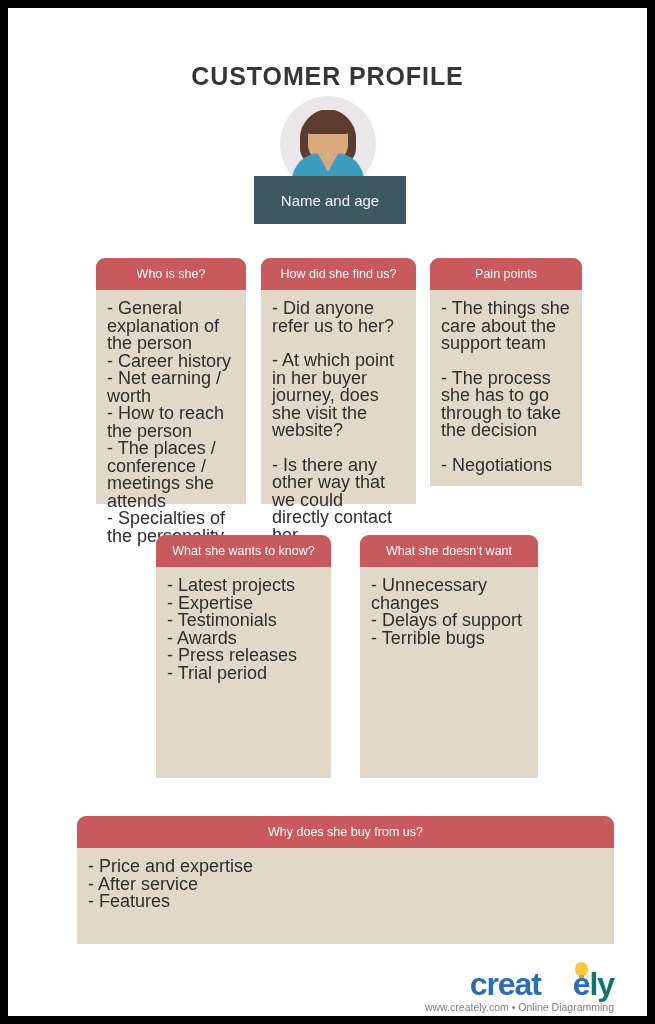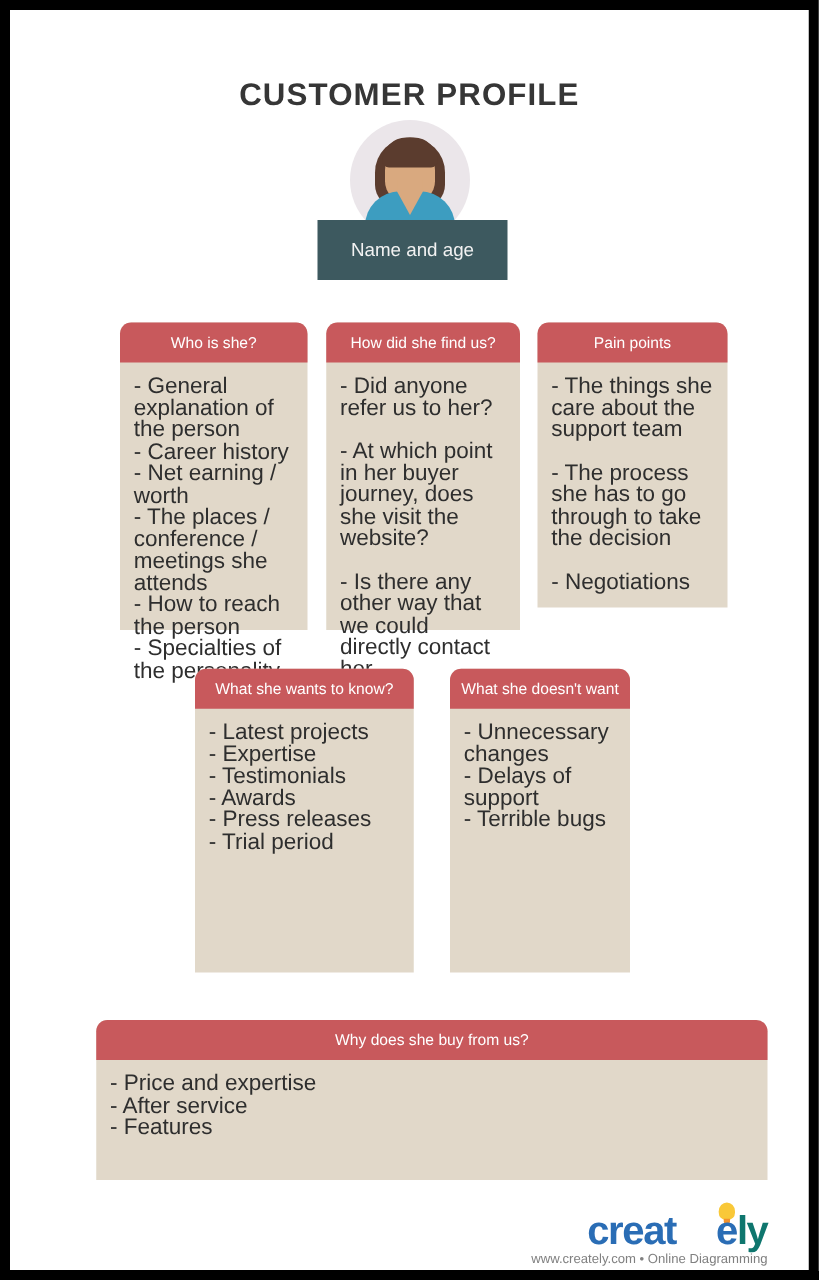--- a/index.html
+++ b/index.html
@@ -158,21 +158,21 @@
   .card-body .line { white-space: pre-wrap; }
   .card-body .gap { height: 17px; }
 
   
   .card-r1c1 { left: 88px;  top: 250px; width: 150px; height: 246px; }
   .card-r1c2 { left: 253px; top: 250px; width: 155px; height: 246px; }
   .card-r1c3 { left: 422px; top: 250px; width: 152px; height: 228px; }
 
   
   .card-r2c1 { left: 148px; top: 527px; width: 175px; height: 243px; }
-  .card-r2c2 { left: 352px; top: 527px; width: 144px; height: 243px; }
+  .card-r2c2 { left: 352px; top: 527px; width: 178px; height: 243px; }
 
   
   .card-r3   { left: 69px;  top: 808px; width: 537px; height: 128px; }
 
   
   .logo {
     position: absolute;
     left: 430px;
     top: 958px;
     width: 176px;
@@ -244,22 +244,22 @@
   <div class="name-box">
     <span>Name and age</span>
   </div>
 
   <div class="card card-r1c1">
     <div class="card-header">Who is she?</div>
     <div class="card-body">
         <div class="line">- General explanation of the person</div>
         <div class="line">- Career history</div>
         <div class="line">- Net earning / worth</div>
+        <div class="line">- How to reach the person</div>
         <div class="line">- The places / conference / meetings she attends</div>
-        <div class="line">- How to reach the person</div>
         <div class="line">- Specialties of the personality</div>
       </div>
   </div>
 
   <div class="card card-r1c2">
     <div class="card-header">How did she find us?</div>
     <div class="card-body">
         <div class="line">- Did anyone refer us to her?</div>
         <div class="gap"></div>
         <div class="line">- At which point in her buyer journey, does she visit the website?</div>

